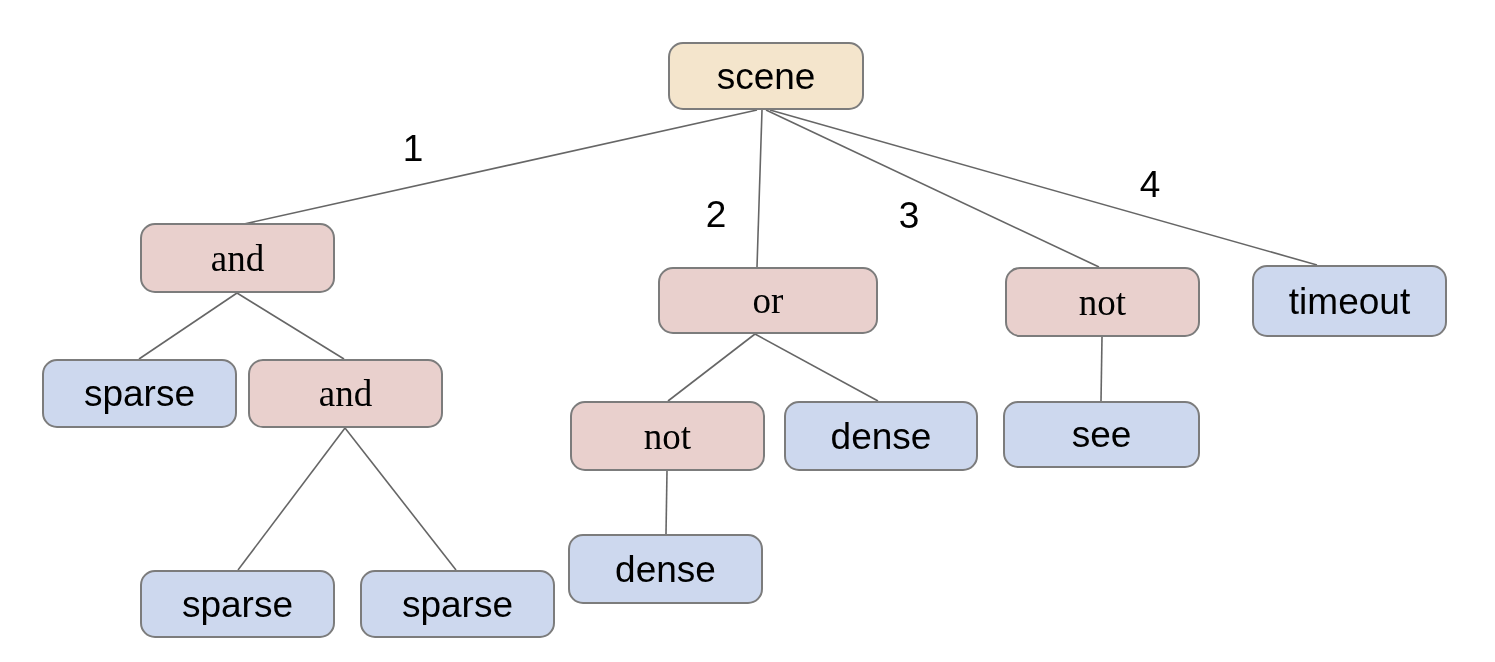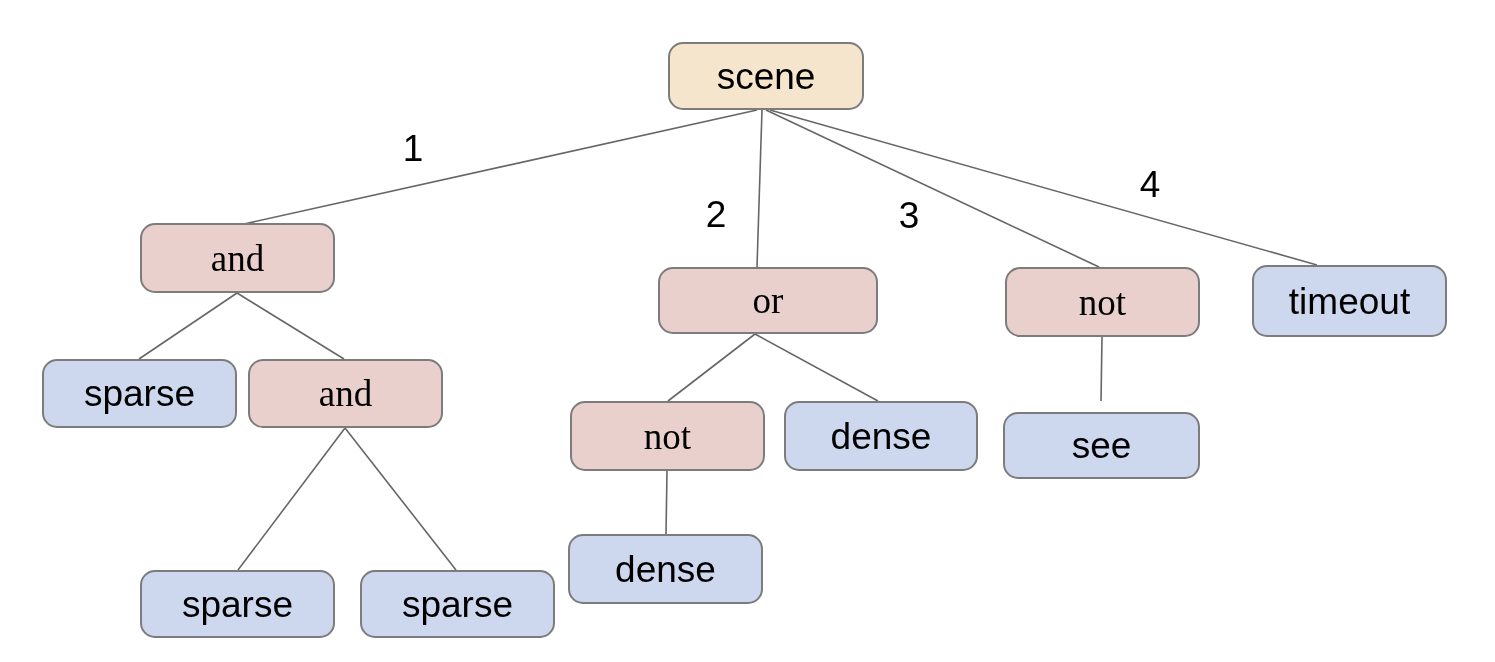--- a/index.html
+++ b/index.html
@@ -89,21 +89,21 @@
   <div class="node leaf" style="left:1226px; top:265px; width:195px; height:72px;margin-left:26px;">timeout</div>
 
   <div class="node leaf" style="left:42px;   top:359px; width:195px; height:69px;">sparse</div>
 
   <div class="node operator" style="left:248px;  top:359px; width:195px; height:69px;">and</div>
 
   <div class="node operator" style="left:570px;  top:401px; width:195px; height:70px;">not</div>
 
   <div class="node leaf" style="left:784px;  top:401px; width:194px; height:70px;">dense</div>
 
-  <div class="node leaf" style="left:1003px; top:401px; width:197px; height:67px;margin-top:11px;">see</div>
+  <div class="node leaf" style="left:1003px; top:401px; width:197px; height:67px;">see</div>
 
   <div class="node leaf" style="left:140px;  top:570px; width:195px; height:68px;">sparse</div>
 
   <div class="node leaf" style="left:360px;  top:570px; width:195px; height:68px;">sparse</div>
 
   <div class="node leaf" style="left:568px;  top:534px; width:195px; height:70px;">dense</div>
 
   <div class="edge-label" style="left:413px;  top:148px;">1</div>
   <div class="edge-label" style="left:716px;  top:214px;">2</div>
   <div class="edge-label" style="left:909px;  top:215px;">3</div>

